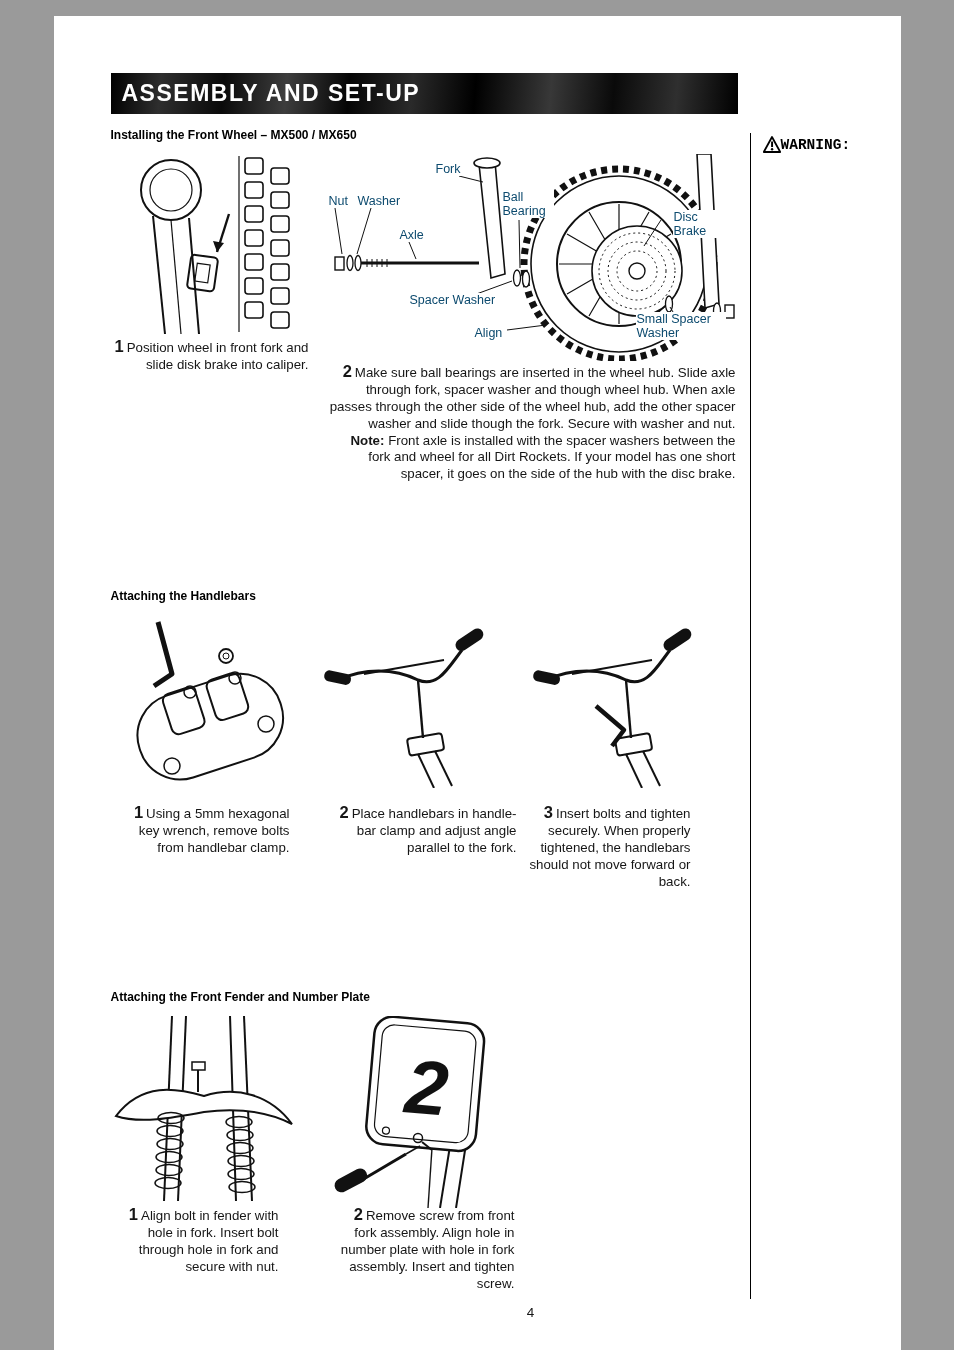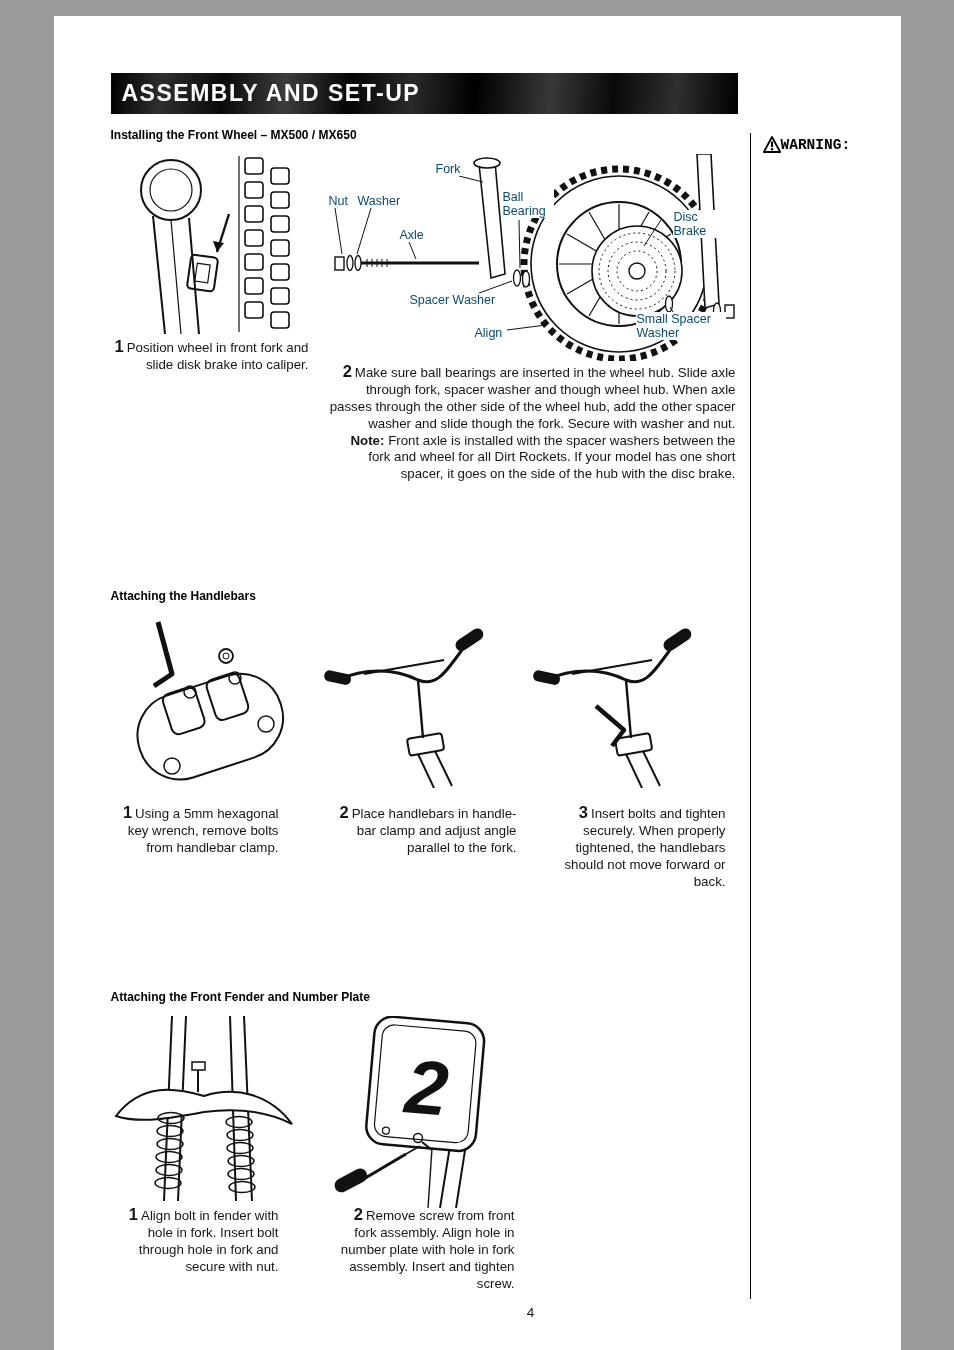--- a/index.html
+++ b/index.html
@@ -34,23 +34,23 @@
   .hb1 { left:60px;  top:600px; width:180px; height:175px; }
   .hb2 { left:268px; top:612px; width:192px; height:160px; }
   .hb3 { left:478px; top:612px; width:188px; height:160px; }
   .fender-illo { left:60px;  top:1000px; width:180px; height:185px; }
   .plate-illo  { left:278px; top:1000px; width:175px; height:192px; }
   .step { position:absolute; font-size:13.3px; line-height:1.27;text-align:right; }
   .step .num { font-size:16.5px; font-weight:bold; margin-right:3px; }
   .step .note-label { font-weight:bold; }
   .s1-step1 { left:57px;  top:320px;  width:198px; }
   .s1-step2 { left:275px; top:345px;  width:407px; }
-  .s2-step1 { left:57px;  top:786px;  width:168px; }
+  .s2-step1 { left:68px;  top:786px;  width:168px; }
   .s2-step2 { left:275px; top:786px;  width:188px; }
-  .s2-step3 { left:498px; top:786px;  width:174px; }
+  .s2-step3 { left:463px; top:786px;  width:174px; }
   .s3-step1 { left:57px;  top:1188px; width:168px; }
   .s3-step2 { left:275px; top:1188px; width:186px; }
   .page-num { position:absolute; left:0; top:1289px; width:954px; text-align:center; font-size:13.5px; }
   line, path.ln { stroke:#111; }
 </style>
 </head>
 <body>
 
 <div class="page">
 

